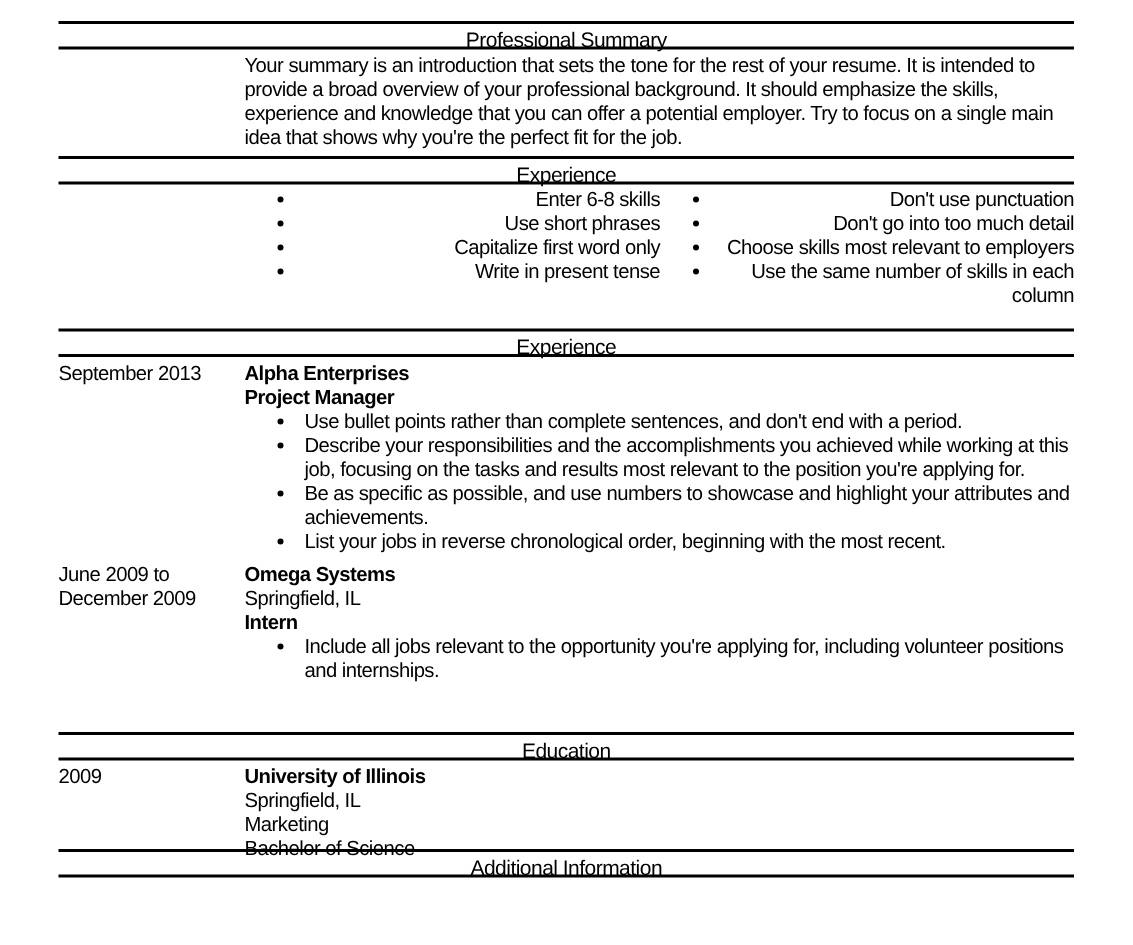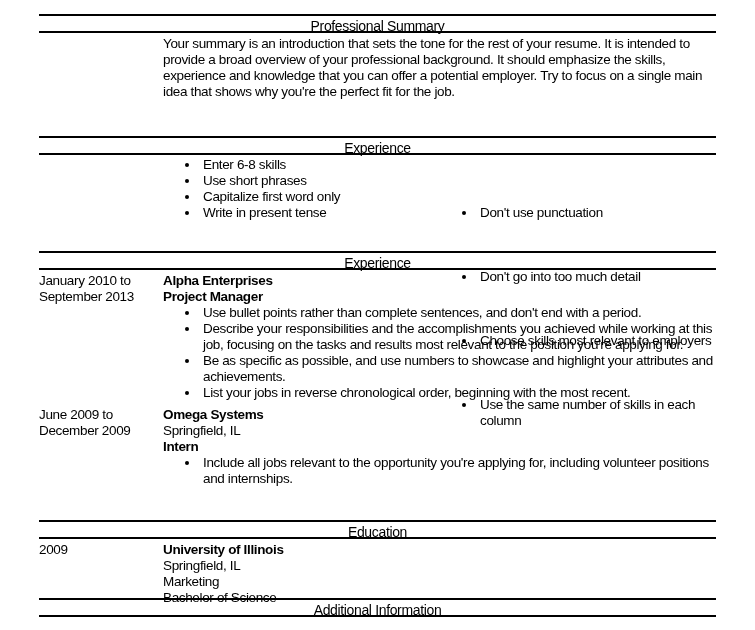--- a/index.html
+++ b/index.html
@@ -66,41 +66,41 @@
       background: #000;
     }
     .highlights-grid {
       display: flex;
       padding-left: 124px;
     }
     .highlights-grid ul {
       flex: 1;
     }
     .highlights-grid ul.hl-left li { padding-left: 40px; }
-    .highlights-grid ul.hl-right li { padding-left: 40px; margin-top: 48px; }
+    .highlights-grid ul.hl-right li { padding-left: 40px; }
   </style>
 </head>
 <body>
 
 <div class="page">
 
   <div class="section-header" style="margin-top:14px;">
     <span>Professional Summary</span>
   </div>
-  <div class="section-body" style="padding-top:3px; height:103px;">
+  <div class="section-body" style="padding-top:3px; height:71px;">
     <div class="row">
       <div class="left-col"></div>
       <div class="right-col">Your summary is an introduction that sets the tone for the rest of your resume. It is intended to provide a broad overview of your professional background. It should emphasize the skills, experience and knowledge that you can offer a potential employer. Try to focus on a single main idea that shows why you're the perfect fit for the job.</div>
     </div>
   </div>
 
   <div class="section-header">
     <span>Experience</span>
   </div>
-  <div class="section-body" style="padding-top:2px; height:96px;">
+  <div class="section-body" style="padding-top:2px; height:96px;text-align:right;">
     <div class="highlights-grid">
       <ul class="bullets hl-left" style="margin-left:-124px; padding-left:124px;">
         <li>Enter 6-8 skills</li>
         <li>Use short phrases</li>
         <li>Capitalize first word only</li>
         <li>Write in present tense</li>
       </ul>
       <ul class="bullets hl-right" style="width:276px; flex:none;">
         <li>Don't use punctuation</li>
         <li>Don't go into too much detail</li>
@@ -109,21 +109,20 @@
       </ul>
     </div>
   </div>
 
   <div class="section-header">
     <span>Experience</span>
   </div>
   <div class="section-body" style="padding-top:3px; height:250px;">
     <div class="row">
       <div class="left-col">
-        <div>January 2010 to</div>
         <div>September 2013</div>
       </div>
       <div class="right-col">
         <div class="bold">Alpha Enterprises</div>
         <div class="bold">Project Manager</div>
         <ul class="bullets">
           <li>Use bullet points rather than complete sentences, and don't end with a period.</li>
           <li>Describe your responsibilities and the accomplishments you achieved while working at this job, focusing on the tasks and results most relevant to the position you're applying for.</li>
           <li>Be as specific as possible, and use numbers to showcase and highlight your attributes and achievements.</li>
           <li>List your jobs in reverse chronological order, beginning with the most recent.</li>

